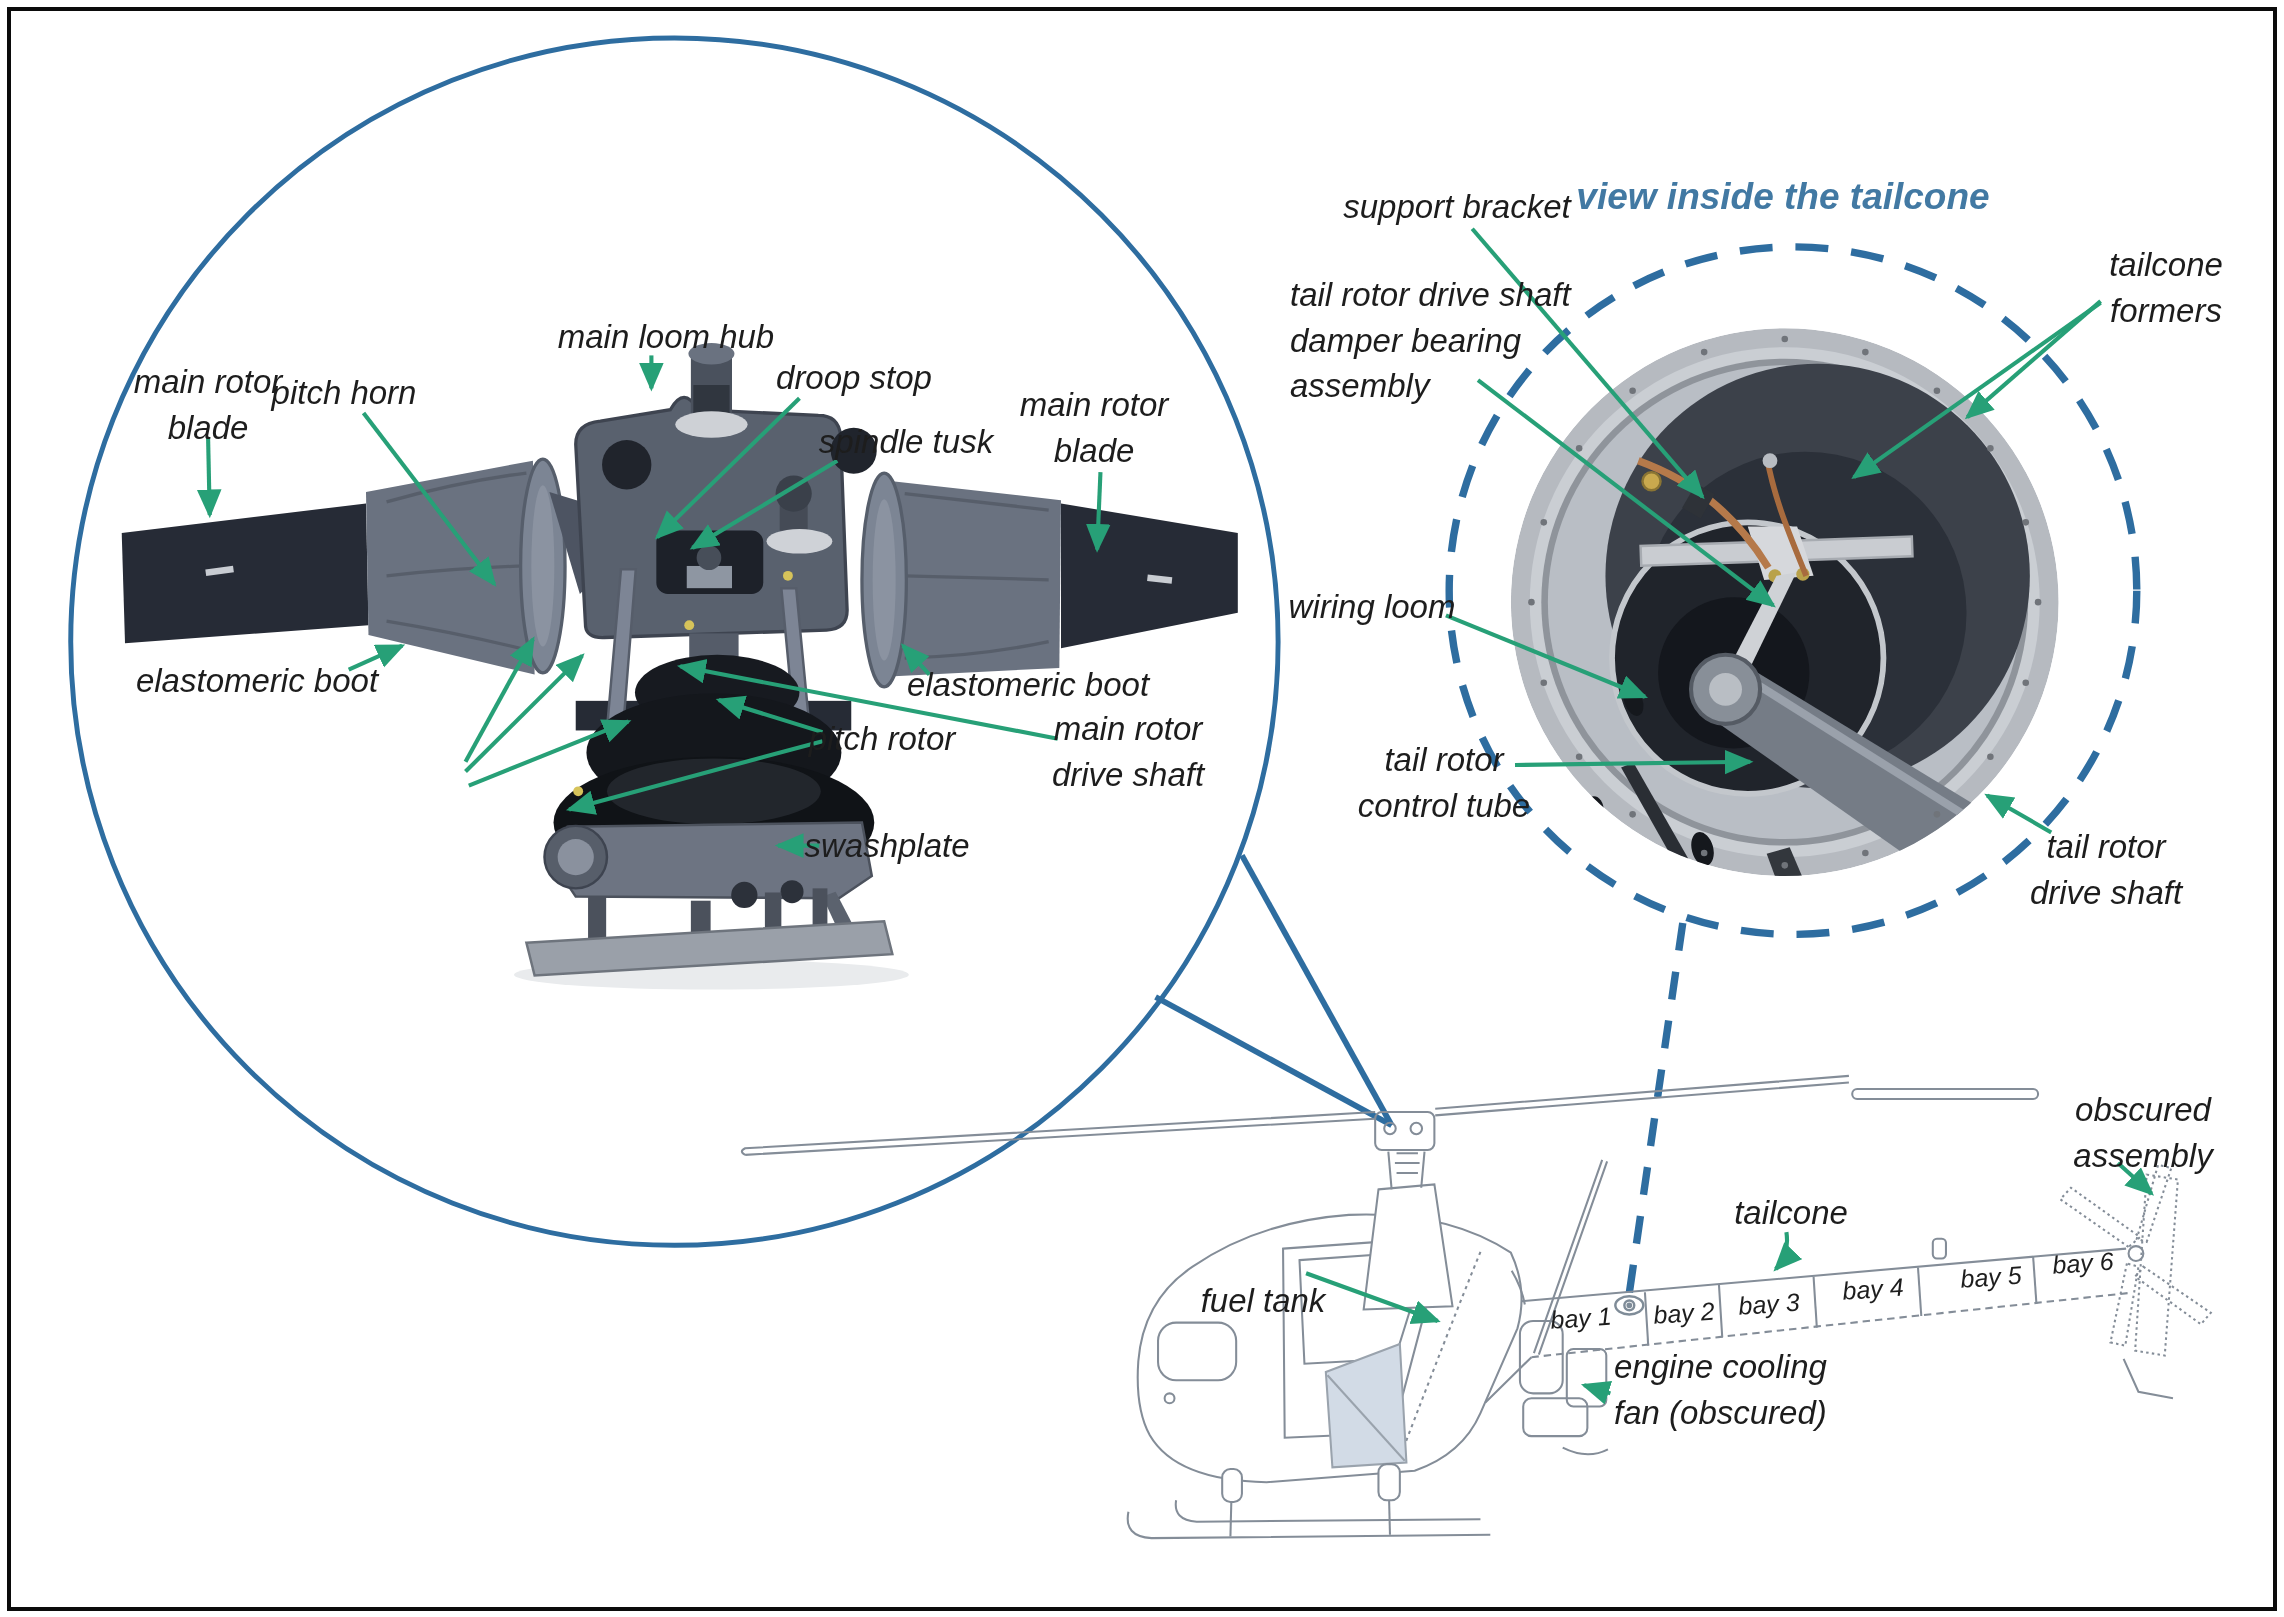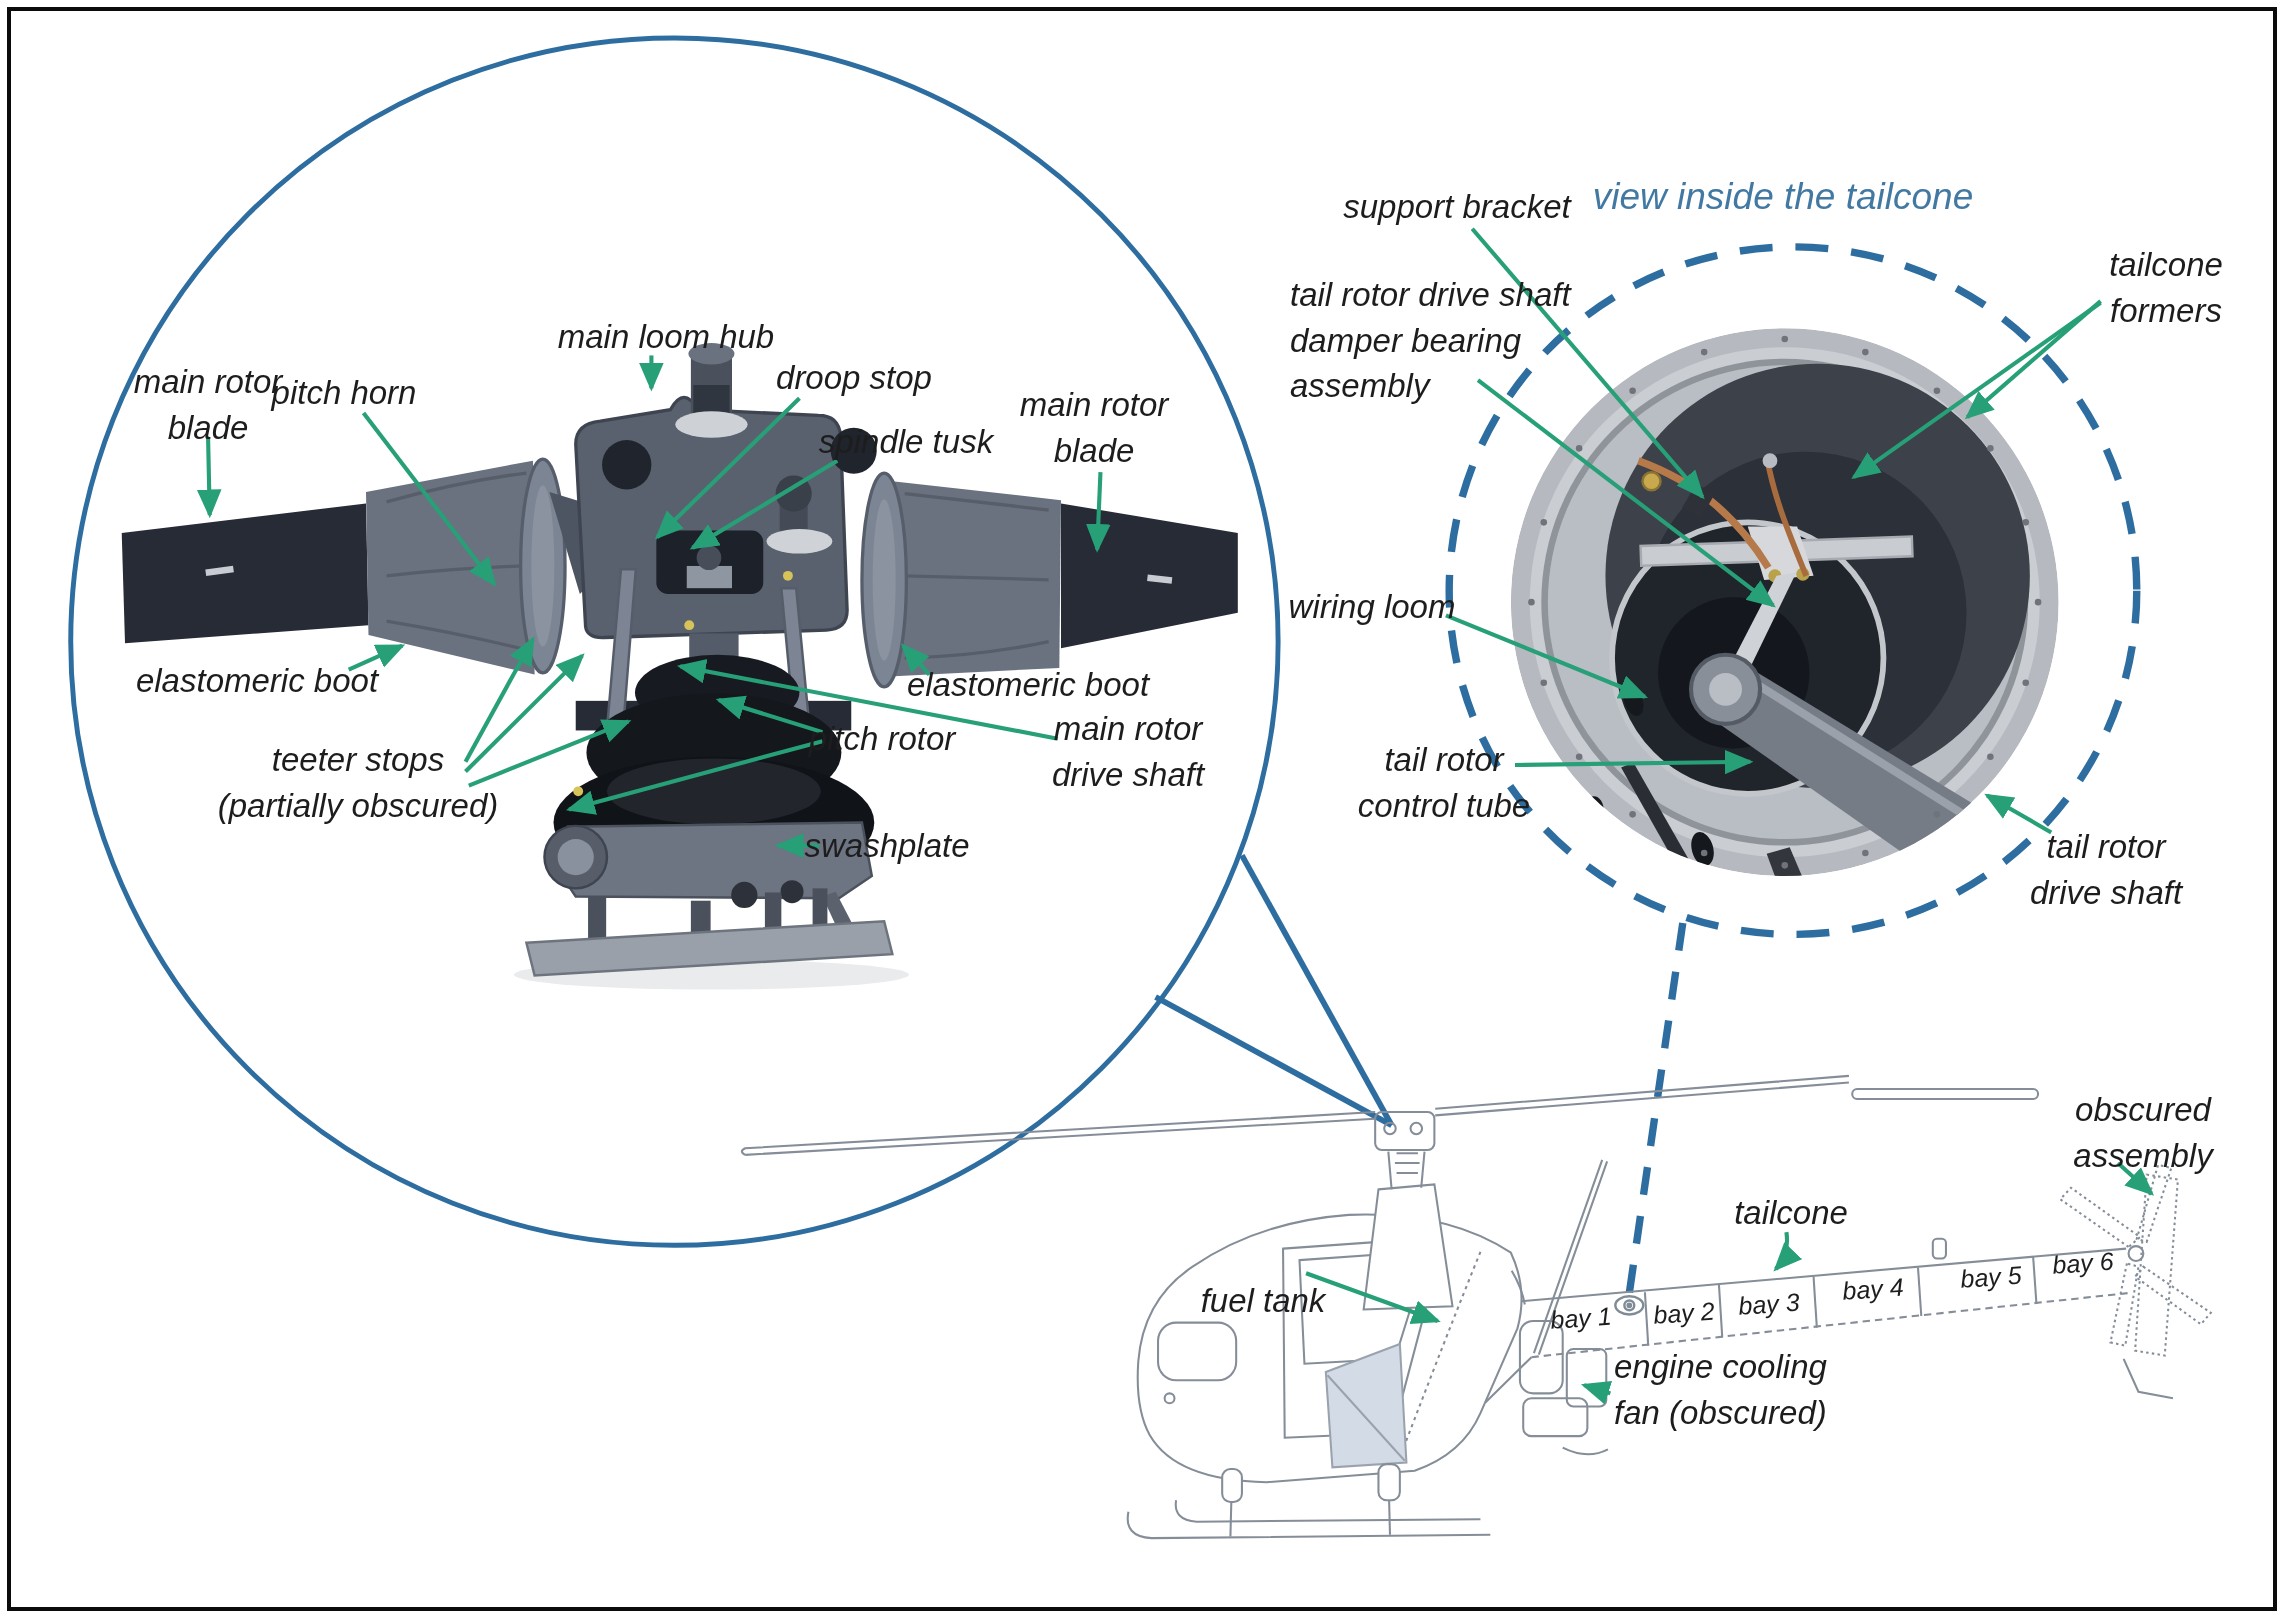--- a/index.html
+++ b/index.html
@@ -10,21 +10,21 @@
     --sketch:#848d98;
   }
   html,body{margin:0;padding:0;background:#fff;}
   #stage{position:relative;width:2284px;height:1618px;background:#fff;overflow:hidden;
          font-family:"Liberation Sans",sans-serif;}
   #frame{position:absolute;inset:6.6px;border:4.1px solid #0b0b0b;pointer-events:none;}
   svg{position:absolute;left:0;top:0;}
   .label{position:absolute;font-style:italic;font-size:33px;line-height:1.38;color:var(--ink);
          white-space:pre-line;text-align:center;transform:translate(-50%,-50%);}
   .label.la{ text-align:left; transform:translate(0,-50%);}
-  .title{font-size:37px;color:var(--title-blue);font-weight:normal;}
+  .title{font-size:37px;color:var(--title-blue);font-weight:bold;}
   .bay{font-size:25px;}
   .r4{transform:translate(-50%,-50%) rotate(-4deg);}
 </style>
 </head>
 <body>
 
 <div id="stage">
 
 <svg width="2284" height="1618" viewBox="0 0 2777 1967">
   <defs>
@@ -267,22 +267,20 @@
 
 <div class="label" style="left:208px;top:405px">main rotor
 blade</div>
 <div class="label" style="left:344px;top:393px">pitch horn</div>
 <div class="label" style="left:666px;top:337px">main loom hub</div>
 <div class="label" style="left:854px;top:378px">droop stop</div>
 <div class="label" style="left:906px;top:442px">spindle tusk</div>
 <div class="label" style="left:1094px;top:428px">main rotor
 blade</div>
 <div class="label" style="left:257px;top:681px">elastomeric boot</div>
-<div class="label" style="left:358px;top:783px">teeter stops
-(partially obscured)</div>
 <div class="label" style="left:882px;top:739px">pitch rotor</div>
 <div class="label" style="left:1028px;top:685px">elastomeric boot</div>
 <div class="label" style="left:1128px;top:752px">main rotor
 drive shaft</div>
 <div class="label" style="left:887px;top:846px">swashplate</div>
 
 <div class="label title" style="left:1783px;top:197px">view inside the tailcone</div>
 <div class="label" style="left:1457px;top:207px">support bracket</div>
 <div class="label la" style="left:1290px;top:340px">tail rotor drive shaft
 damper bearing

